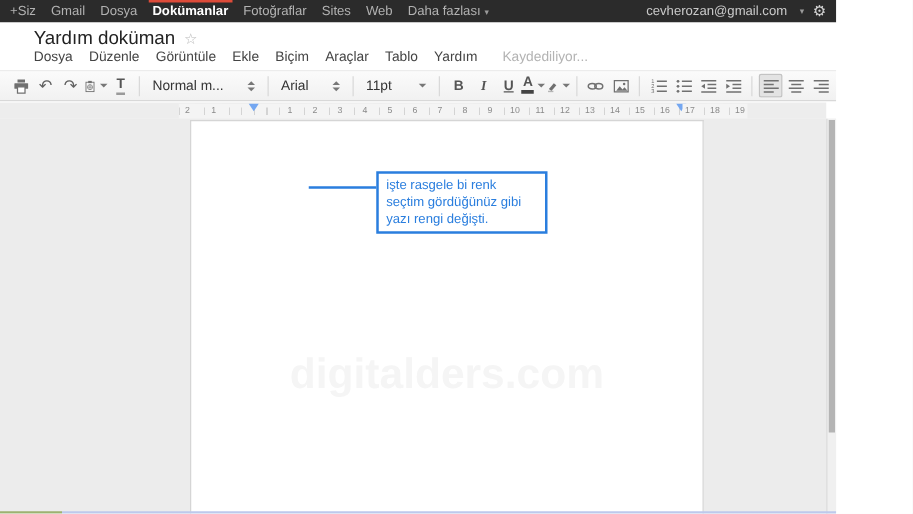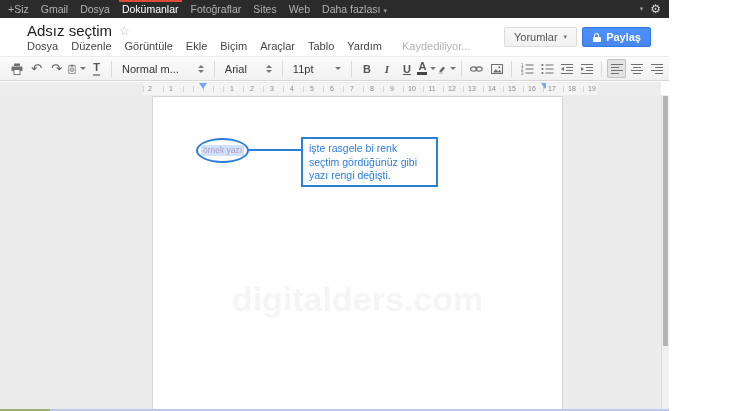--- a/index.html
+++ b/index.html
@@ -4,21 +4,21 @@
 <style>
   html,body{margin:0;padding:0;background:#fff}
   .screen{position:relative;width:669px;height:411px;overflow:hidden;
     font-family:"Liberation Sans","DejaVu Sans",sans-serif;cursor:default;background:#fff}
 
   
   .topbar{position:absolute;top:0;left:0;right:0;height:18px;background:#2b2b2b;
     display:flex;align-items:center;padding:0 8px;box-sizing:border-box}
   .tb-nav{display:flex;align-items:center;height:18px}
   .tb-item{position:relative;color:#b2b2b2;font-size:10.5px;margin-right:12px;height:18px;line-height:19px;white-space:nowrap}
-  .tb-item.active{color:#fff;font-weight:normal}
+  .tb-item.active{color:#fff;font-weight:bold}
   .tb-red{position:absolute;top:0;left:-3px;right:-3px;height:2px;background:#dd4b39}
   .tb-right{margin-left:auto;display:flex;align-items:center;gap:7px}
   .tb-email{color:#c9c9c9;font-size:10.5px}
   .tb-caret{font-size:7px;color:#9a9a9a;margin-left:3px}
   .gear{color:#d6d6d6;font-size:12px;line-height:18px}
 
   
   .header{position:absolute;top:18px;left:0;right:0;height:38px;background:#fff}
   .title-row{position:absolute;left:27px;top:4px;display:flex;align-items:center;gap:7px}
   .doc-title{font-size:15px;color:#222}
@@ -97,55 +97,43 @@
         <span class="tb-item">+Siz</span>
         <span class="tb-item">Gmail</span>
         <span class="tb-item">Dosya</span>
         <span class="tb-item active">Dokümanlar<span class="tb-red"></span></span>
         <span class="tb-item">Fotoğraflar</span>
         <span class="tb-item">Sites</span>
         <span class="tb-item">Web</span>
         <span class="tb-item">Daha fazlası<span class="tb-caret">▾</span></span>
       </div>
     <div class="tb-right">
+      <span class="tb-email">cevherozan@gmail.com</span>
       <span class="tb-caret">▾</span>
       <span class="gear">⚙</span>
     </div>
   </div>
 
   <div class="header">
     <div class="title-row">
-      <span class="doc-title">Adsız seçtim</span>
+      <span class="doc-title">Yardım doküman</span>
       <span class="star">☆</span>
     </div>
     <div class="menu-row">
       <div class="menu-list">
           <span class="menu-item">Dosya</span>
           <span class="menu-item">Düzenle</span>
           <span class="menu-item">Görüntüle</span>
           <span class="menu-item">Ekle</span>
           <span class="menu-item">Biçim</span>
           <span class="menu-item">Araçlar</span>
           <span class="menu-item">Tablo</span>
           <span class="menu-item">Yardım</span>
         </div>
       <span class="save-status">Kaydediliyor...</span>
-    </div>
-    <div class="hdr-buttons">
-      <div class="btn btn-comments">
-        <span>Yorumlar</span>
-        <span class="tb-caret">▾</span>
-      </div>
-      <div class="btn btn-share">
-        <span class="lock">
-          <span class="lock-shackle"></span>
-            <span class="lock-body"></span>
-        </span>
-        <span>Paylaş</span>
-      </div>
     </div>
   </div>
 
   <div class="toolbar">
     <div class="tbtn">
       <svg width="14" height="14" viewBox="0 0 14 14">
         <path d="M4 1.5h6V4H4z" fill="#707070"></path>
         <rect x="1.5" y="4.5" width="11" height="4.5" rx="0.5" fill="#707070"></rect>
         <rect x="4" y="7.5" width="6" height="5" fill="#fff" stroke="#707070"></rect>
       </svg>
@@ -323,23 +311,20 @@
         <span class="rnum" style="left: 423px;">18</span>
         <span class="rnum" style="left: 443px;">19</span>
       </div>
   </div>
 
   <div class="viewport">
     <div class="page">
       <div class="watermark">digitalders.com</div>
     </div>
 
-    <div class="oval">
-      <span class="sample">örnek yazı</span>
-    </div>
     <div class="connector"></div>
     <div class="callout">işte rasgele bi renk seçtim gördüğünüz gibi yazı rengi değişti.</div>
 
     <div class="scrollbar">
       <div class="thumb"></div>
     </div>
   </div>
 
   <div class="bottomstrip"></div>
 </div>

